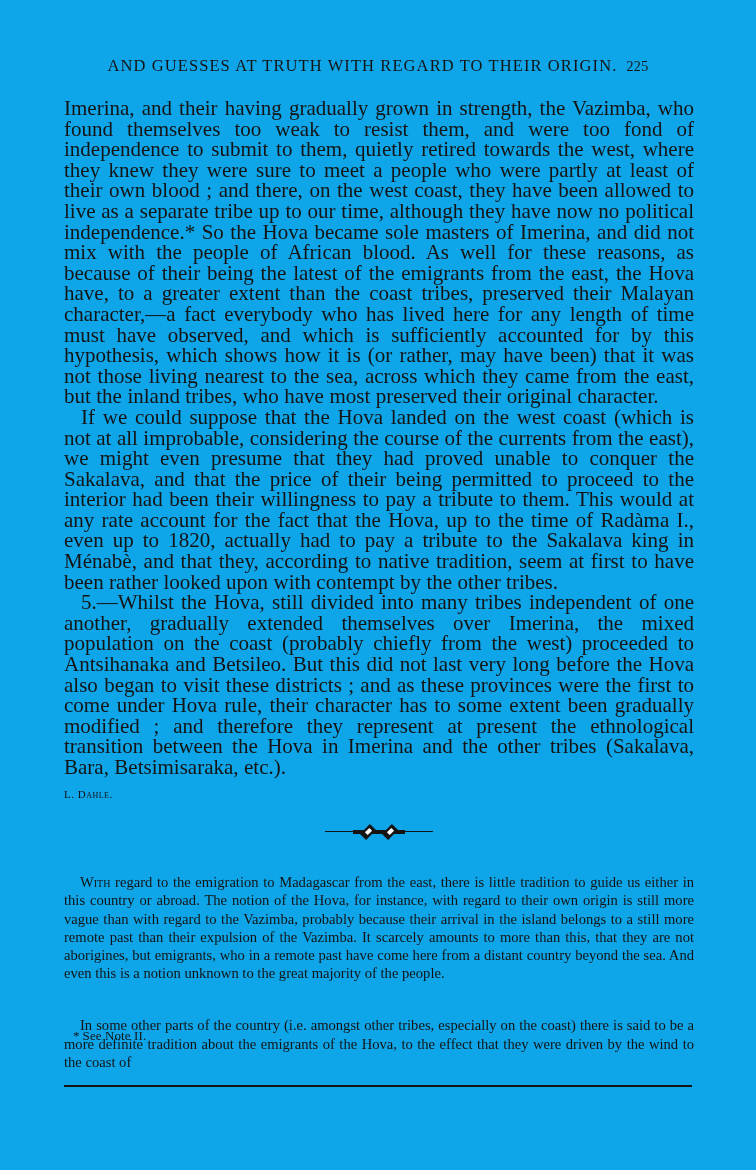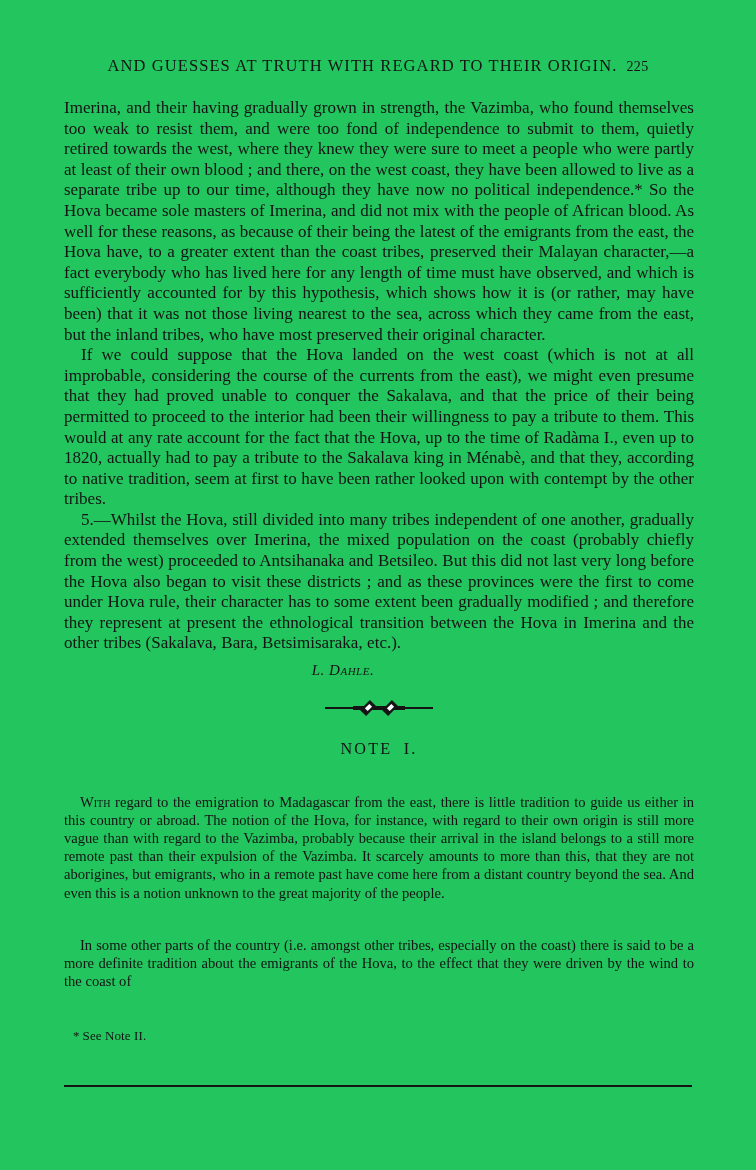--- a/index.html
+++ b/index.html
@@ -14,21 +14,21 @@
     font-family: "Liberation Serif", "DejaVu Serif", serif;
     color: #141414;
     overflow: hidden;
   }
 
   .page {
     position: absolute;
     left: 0; top: 0;
     width: 756px;
     height: 1170px;
-    background: #22c55e;
+    background: #0ea5e9;
   }
 
   
   .running-head {
     position: absolute;
     left: 64px;
     top: 56px;
     width: 628px;
     text-align: center;
     font-size: 16.5px;
@@ -50,46 +50,45 @@
   
   .column {
     position: absolute;
     left: 64px;
     top: 98px;
     width: 630px;
   }
 
   p.body-para {
     margin: 0;
-    font-size: 17px;
+    font-size: 21px;
     line-height: 20.6px;
     text-align: justify;
     text-indent: 0;
     word-spacing: 0.2px;
     -webkit-hyphens: none;
     hyphens: none;
   }
   p.body-para.indent {
     text-indent: 17px;
   }
 
   .smallcaps {
     font-variant: small-caps;
   }
 
   
   .signature {
     margin: 6px 0 0 0;
-    font-size: 15px;
+    font-size: 11px;
     line-height: 20.6px;
-    text-align: center;
+    text-align: left;
     padding-right: 72px;
     font-variant: small-caps;
     letter-spacing: 0.5px;
-    font-style: italic;
   }
 
   
   .ornament-wrap {
     margin-top: 17px;
     text-align: center;
     height: 18px;
     line-height: 18px;
   }
   .ornament {
@@ -211,21 +210,20 @@
         <span class="orn-rule thin-l"></span>
         <span class="orn-rule thin-r"></span>
         <span class="orn-mid"></span>
         <span class="diamond d-left"></span>
         <span class="diamond d-right"></span>
         <span class="notch n-left"></span>
         <span class="notch n-right"></span>
       </span>
     </div>
 
-    <div class="note-heading">NOTE I.</div>
 
     <div class="note-body">
       <p class="note-para indent"><span class="smallcaps">With</span><span> regard to the emigration to Madagascar from the east, there is little tradition to guide us either in this country or abroad.  The notion of the Hova, for instance, with regard to their own origin is still more vague than with regard to the Vazimba, probably because their arrival in the island belongs to a still more remote past than their expulsion of the Vazimba.   It scarcely amounts to more than this, that they are not aborigines, but emigrants, who in a remote past have come here from a distant country beyond the sea.   And even this is a notion unknown to the great majority of the people.</span></p>
       <p class="note-para indent">In some other parts of the country (i.e. amongst other tribes, especially on the coast) there is said to be a more definite tradition about the emigrants of the Hova, to the effect that they were driven by the wind to the coast of</p>
     </div>
 
   </div>
 
   <div class="footnote-rule"></div>
   <div class="footnote">

